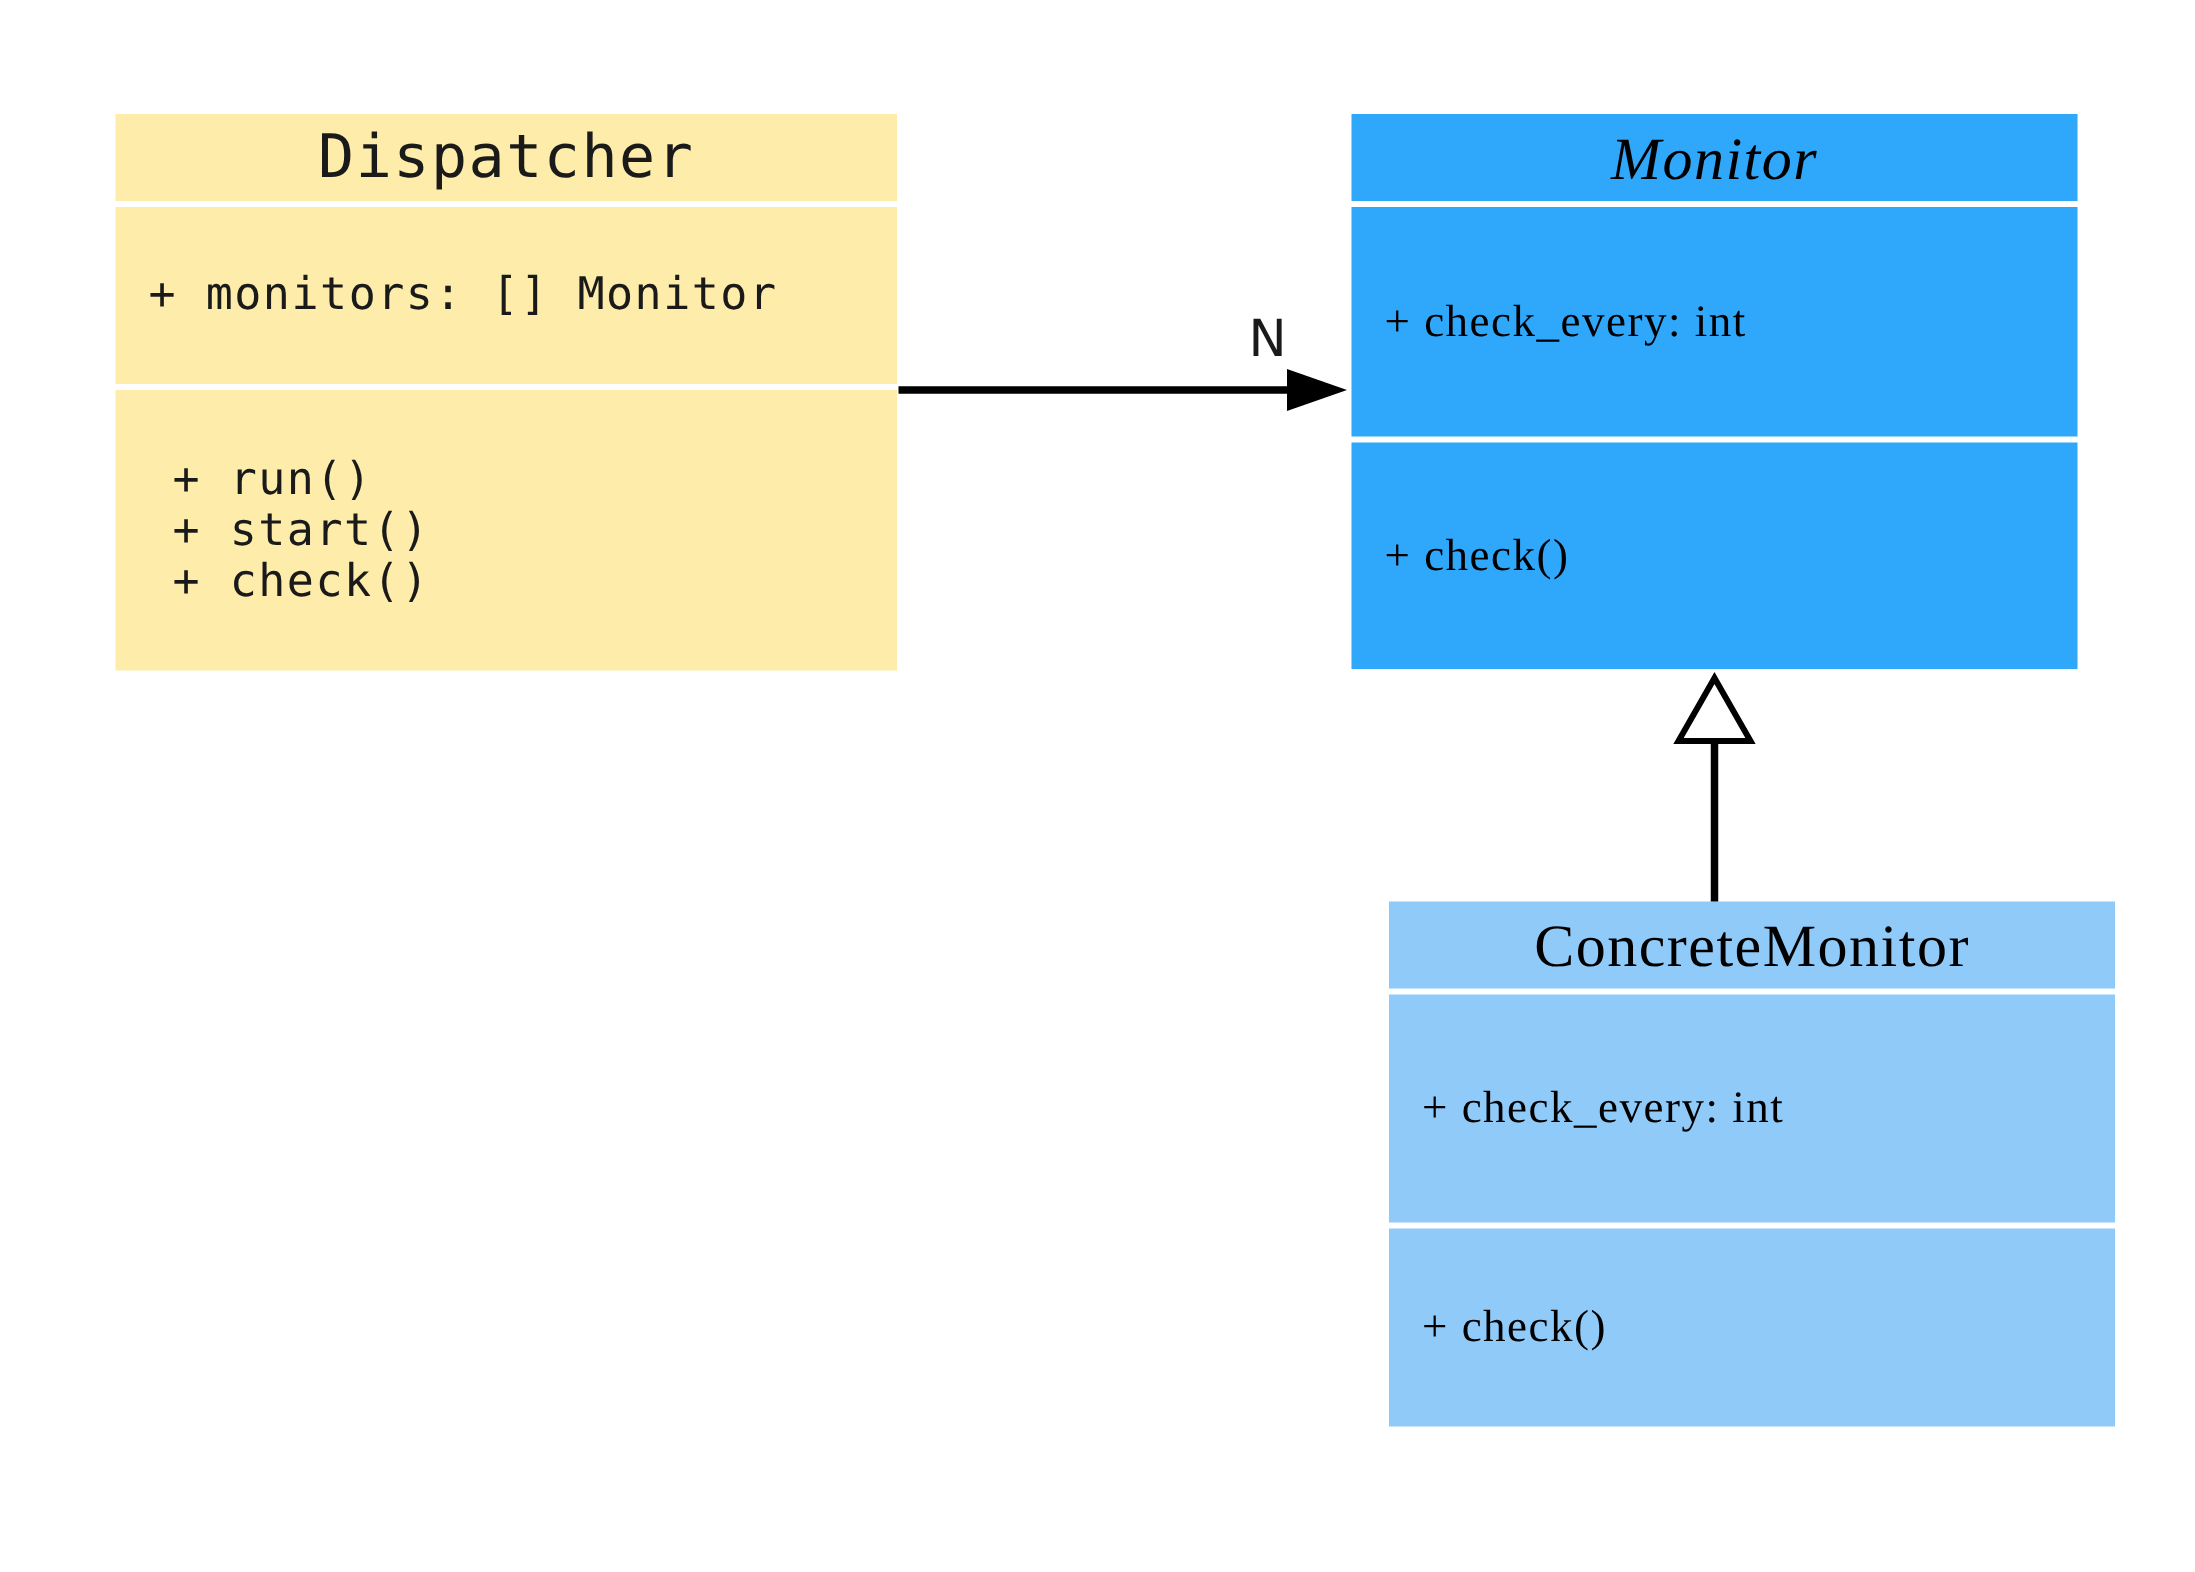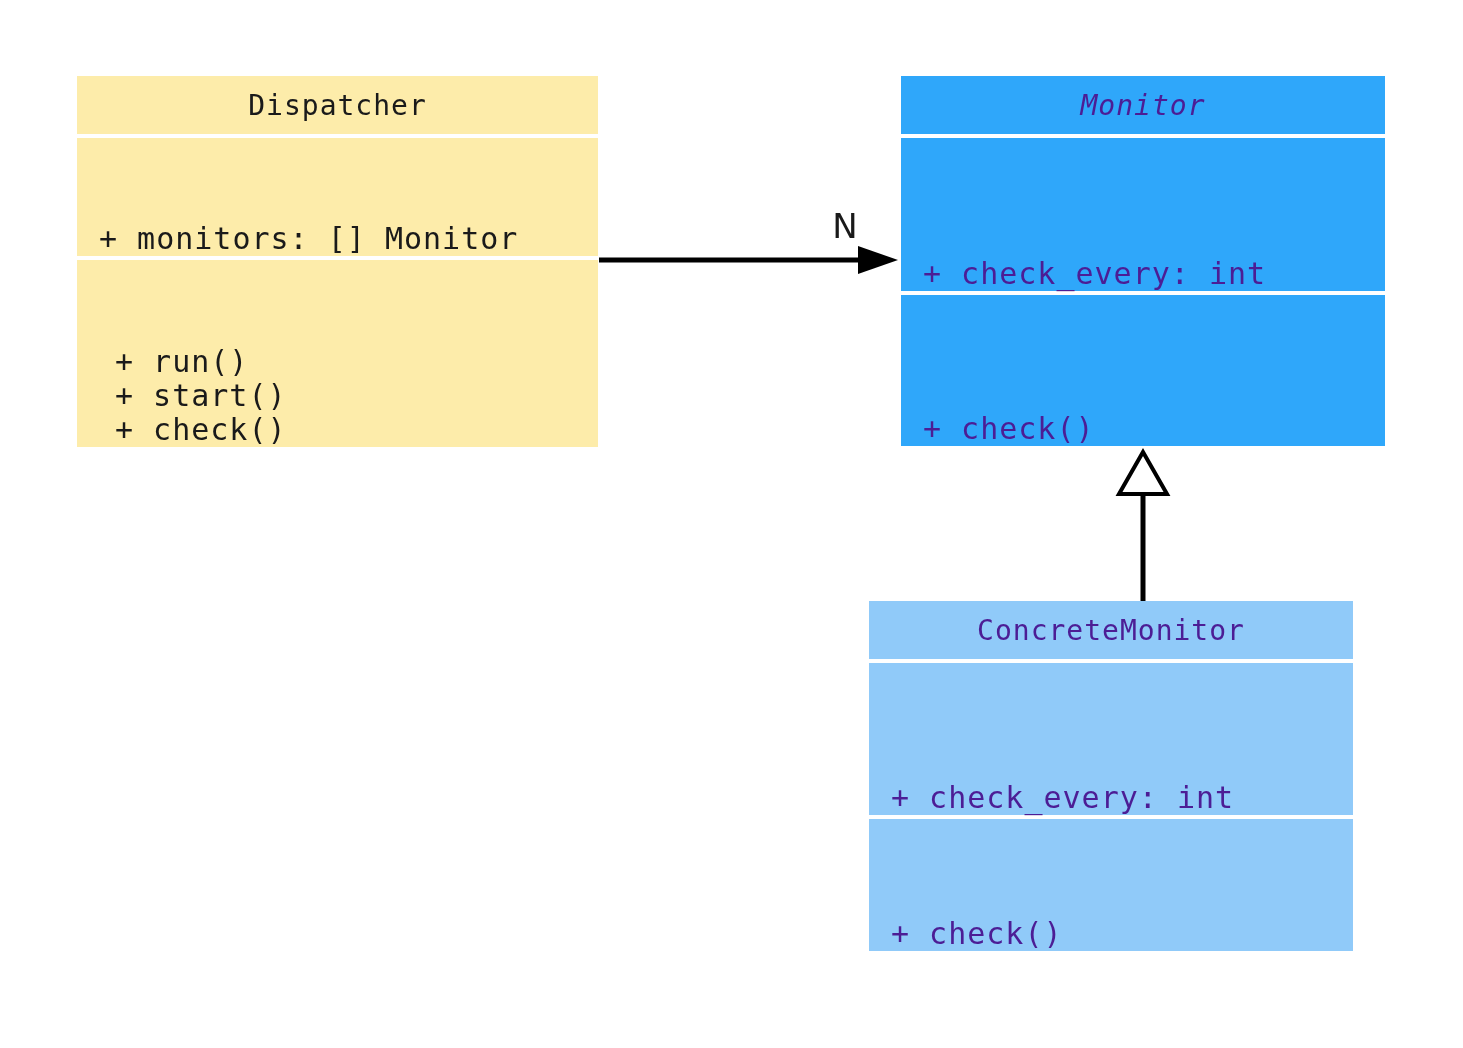--- a/index.html
+++ b/index.html
@@ -22,49 +22,49 @@
     gap: 4px;
     box-sizing: border-box;
   }
   .class-box .section {
     box-sizing: border-box;
   }
   .class-title {
     display: flex;
     align-items: center;
     justify-content: center;
-    font-size: 28px;
+    font-size: 40px;
     letter-spacing: 1px;
     flex: 0 0 58px;
   }
   .class-title.italic { font-style: italic; }
   .section.attrs, .section.methods {
     display: flex;
     flex-direction: column;
-    justify-content: flex-end;
+    justify-content: center;
     padding-left: 22px;
     font-size: 30px;
     letter-spacing: 1px;
   }
   .member { line-height: 34px; white-space: pre; }
   .dark-text  { color: #1a1a1a; }
-  .light-text { color: #4c1d95; }
+  .light-text { color: #000000; font-family: Liberation Serif, serif; }
 
   
   .box-dispatcher { left: 77px; top: 76px; width: 521px; height: 371px; }
   .box-dispatcher .attrs { flex: 0 0 118px; }
   .box-dispatcher .methods { flex: 1 1 auto; padding-left: 38px; }
 
   
   .box-monitor { left: 901px; top: 76px; width: 484px; height: 370px; }
   .box-monitor .attrs { flex: 0 0 153px; }
   .box-monitor .methods { flex: 1 1 auto; }
 
   
-  .box-concrete { left: 869px; top: 601px; width: 484px; height: 350px; }
+  .box-concrete { left: 926px; top: 601px; width: 484px; height: 350px; }
   .box-concrete .attrs { flex: 0 0 152px; }
   .box-concrete .methods { flex: 1 1 auto; }
 
   .relations-layer {
     position: absolute;
     left: 0; top: 0;
     width: 1463px;
     height: 1048px;
     pointer-events: none;
   }

